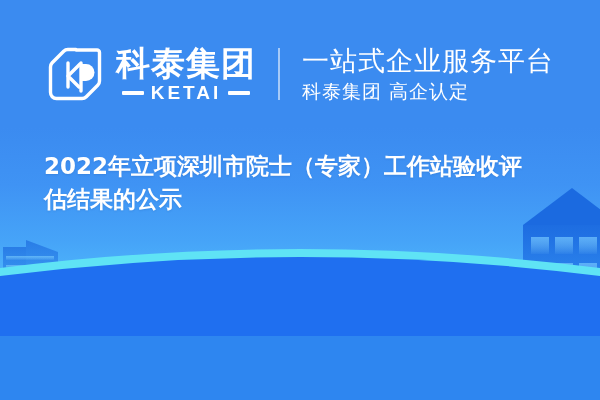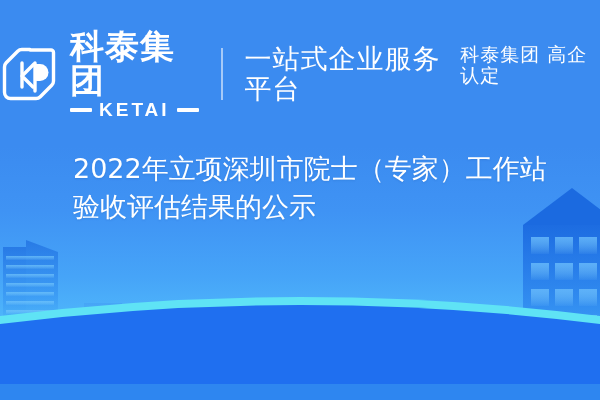--- a/index.html
+++ b/index.html
@@ -4,21 +4,21 @@
 <style>
   * { margin:0; padding:0; box-sizing:border-box; }
   html, body { width:600px; height:400px; overflow:hidden; }
   body {
     font-family: "Liberation Sans", "DejaVu Sans", sans-serif;
     background:#2e86f0;
   }
 
   .banner {
     position:relative;
-    width:600px; height:384px;
+    width:600px; height:336px;
     overflow:hidden;
     background:#3a8cf0;
   }
 
   
   .sky {
     position:absolute; inset:0;
     background:linear-gradient(180deg,
       #3b8bf0 0%,
       #3b8bf0 38%,
@@ -94,21 +94,21 @@
   .divider {
     width:2px;
     height:52px;
     background:rgba(255,255,255,0.55);
     margin:0 22px;
     flex:0 0 2px;
   }
 
   .tagline {
     display:flex;
-    flex-direction:row;
+    flex-direction:column;
     justify-content:center;
     gap:5px;
   }
   .tag-main {
     font-size:27px;
     color:#ffffff;
     line-height:1.1;
     letter-spacing:1px;
     font-family:"DejaVu Sans", sans-serif;
   }
@@ -116,25 +116,25 @@
     font-size:19px;
     color:#ffffff;
     line-height:1.1;
     letter-spacing:1px;
     font-family:"DejaVu Serif", serif;
   }
 
   
   .headline {
     position:absolute;
-    left:73px;
+    left:44px;
     top:150px;
     width:500px;
-    font-size:27px;
-    font-weight:normal;
+    font-size:23px;
+    font-weight:bold;
     color:#ffffff;
     line-height:1.42;
     letter-spacing:0px;
     font-family:"DejaVu Sans", sans-serif;
     text-shadow:0 1px 2px rgba(20,70,150,0.18);
   }
 </style>
 </head>
 <body>
 

